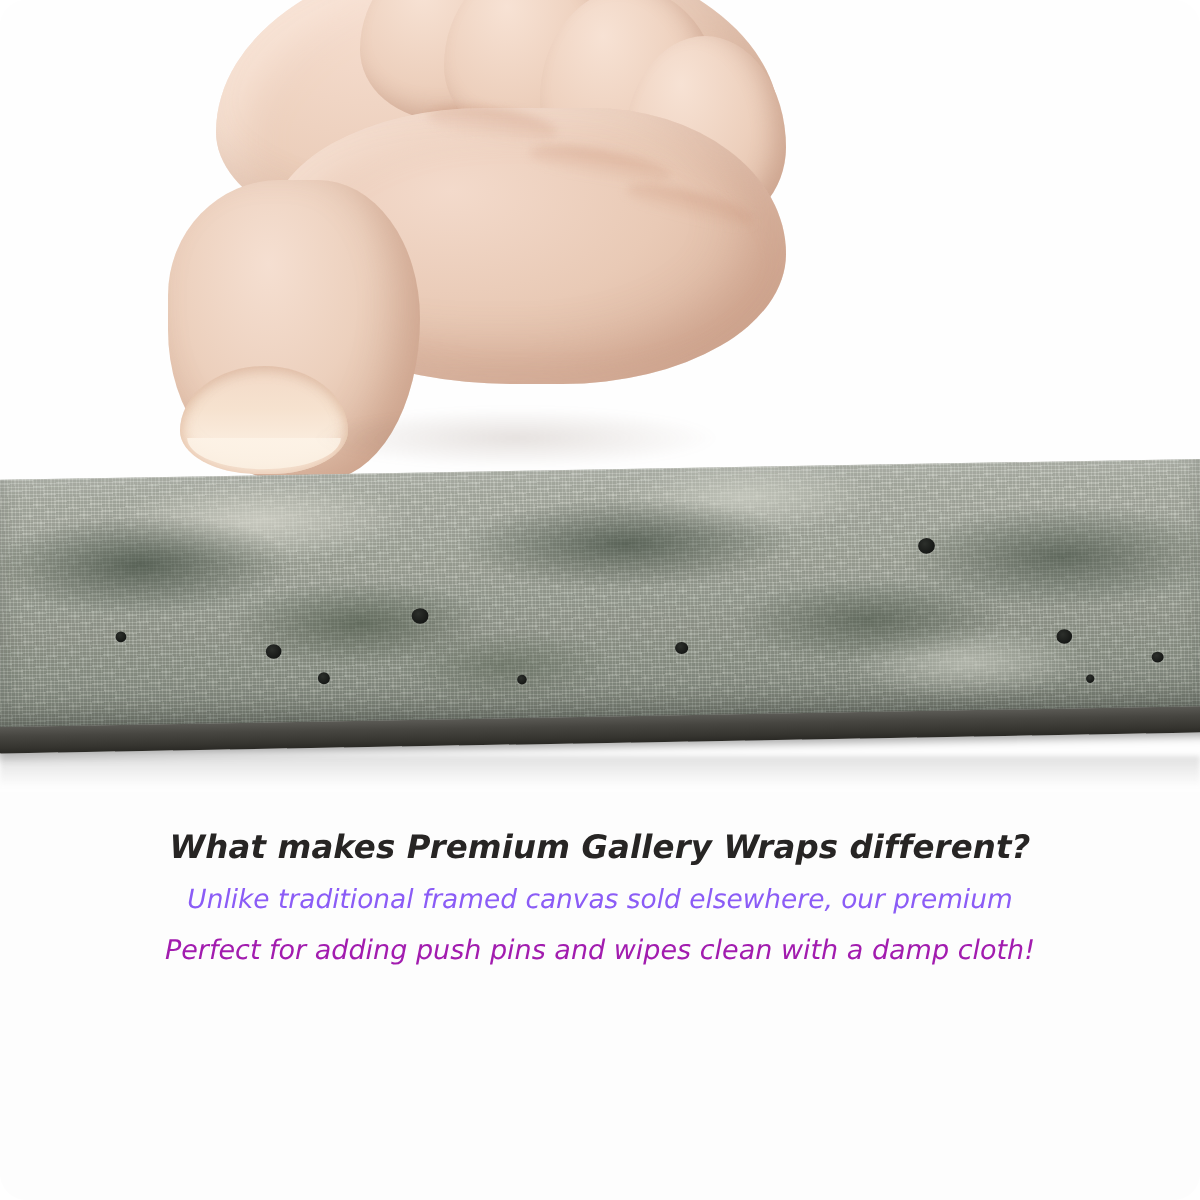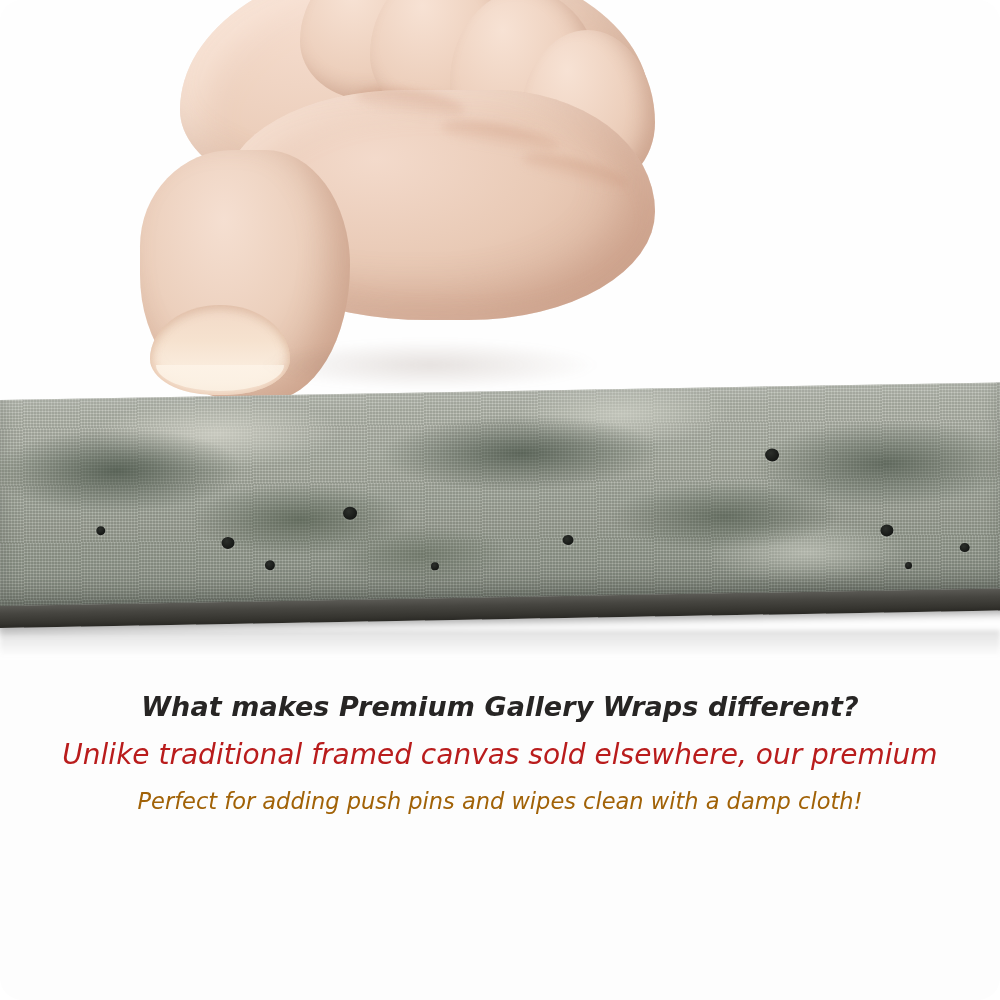--- a/index.html
+++ b/index.html
@@ -201,34 +201,34 @@
   }
   .caption-heading {
     font-size: 27px;
     font-style: italic;
     font-weight: 700;
     letter-spacing: .1px;
     margin: 0 0 10px 0;
     line-height: 1.25;
   }
   .caption-body {
-    font-size: 28px;
+    font-size: 22px;
     font-style: italic;
     font-weight: 400;
     line-height: 1.52;
     margin: 0;
-    color: #b91c1c;
+    color: #8b5cf6;
   }
   .caption-body .ln { display: block; }
   .caption-final {
     font-size: 22.5px;
     font-style: italic;
     line-height: 1.52;
     margin-top: 8px;
-    color: #a16207;
+    color: #a21caf;
   }
 </style>
 </head>
 <body>
 
 <div class="page">
 
   <div class="photo">
 
     <div class="hand">

